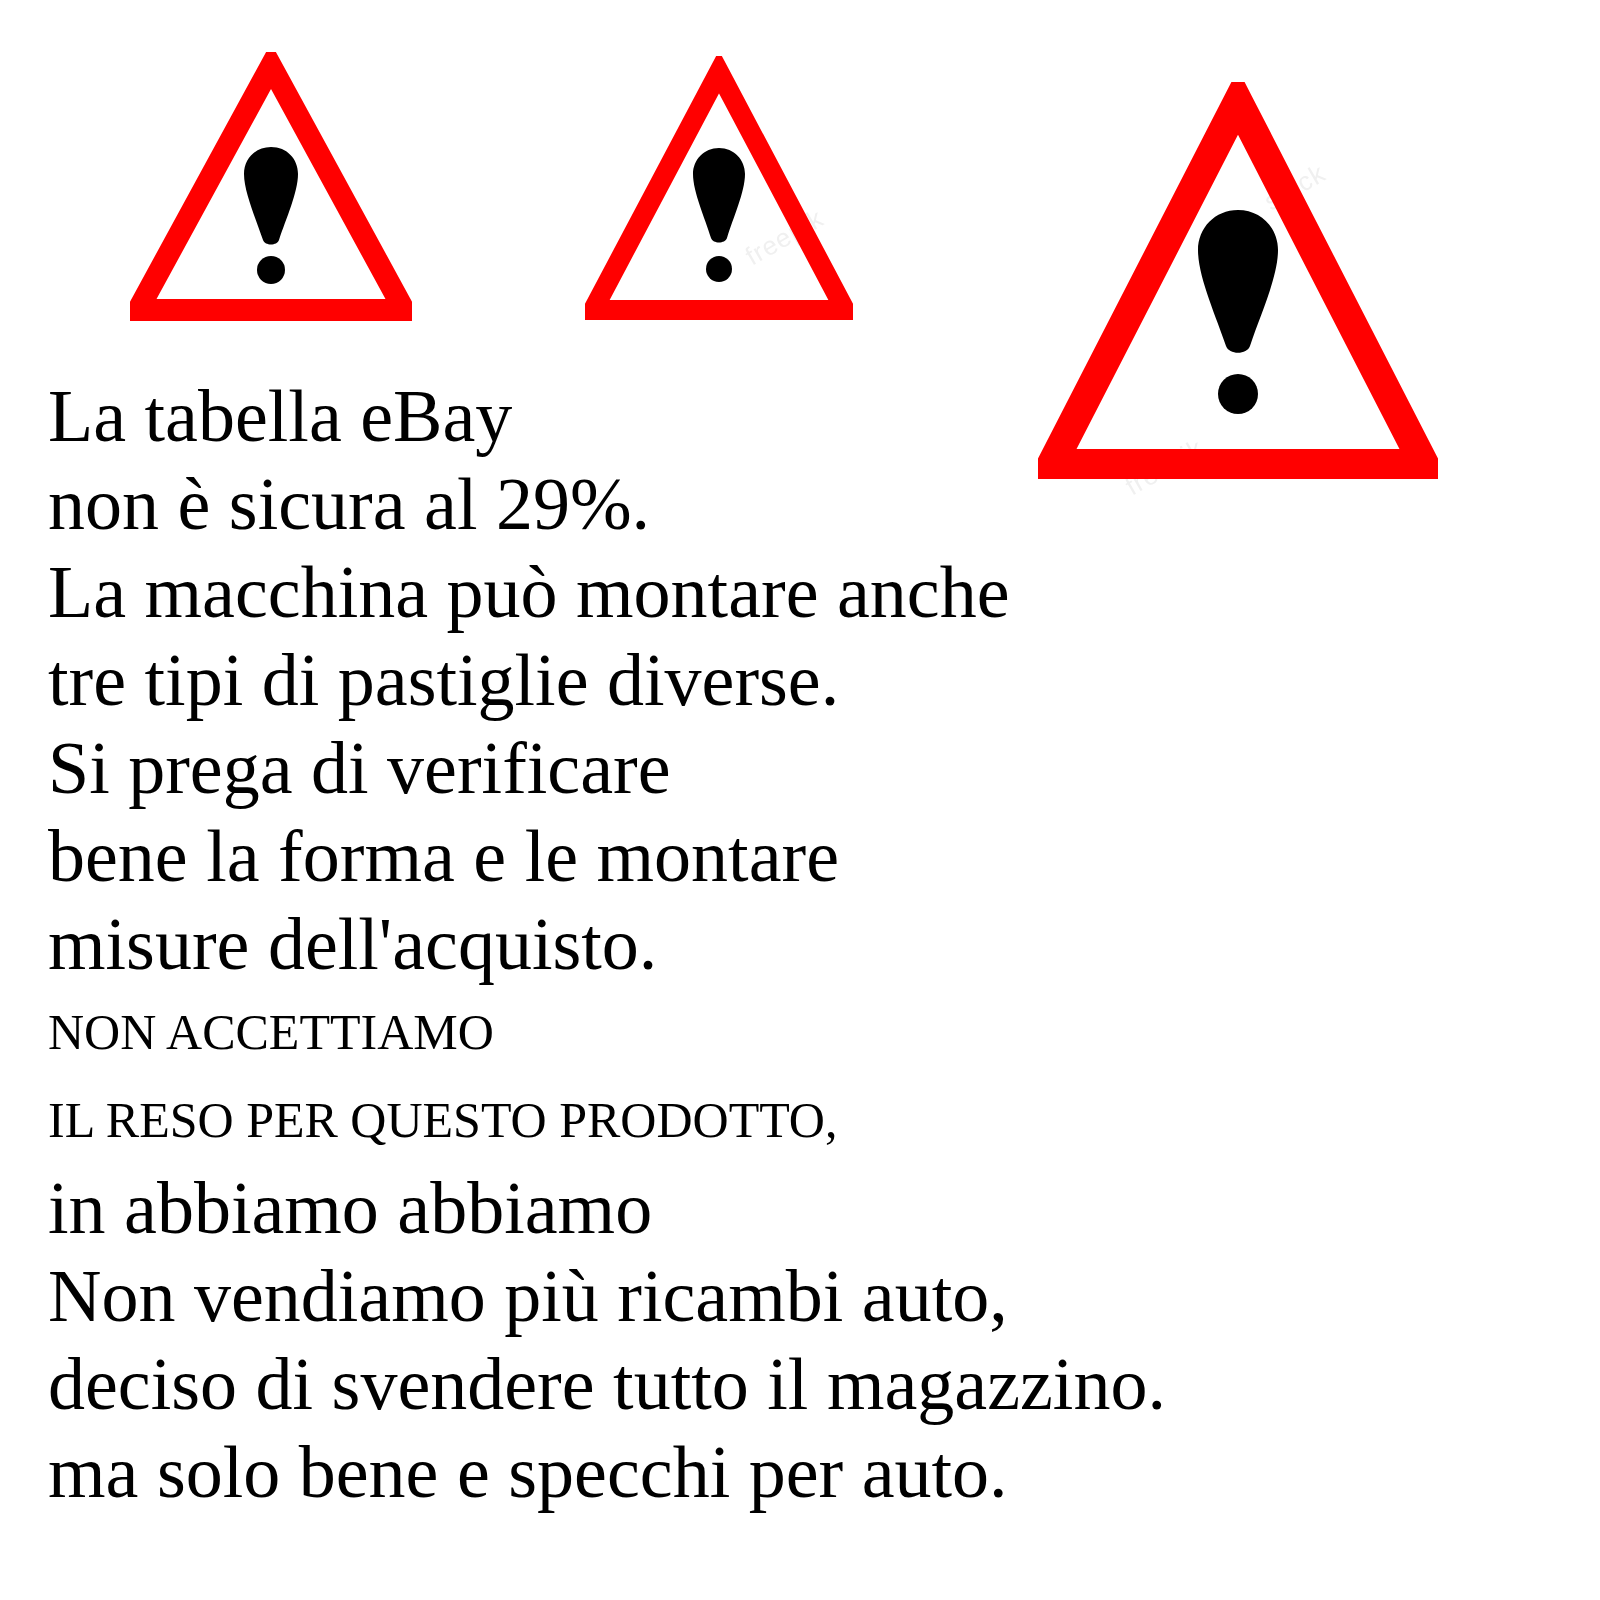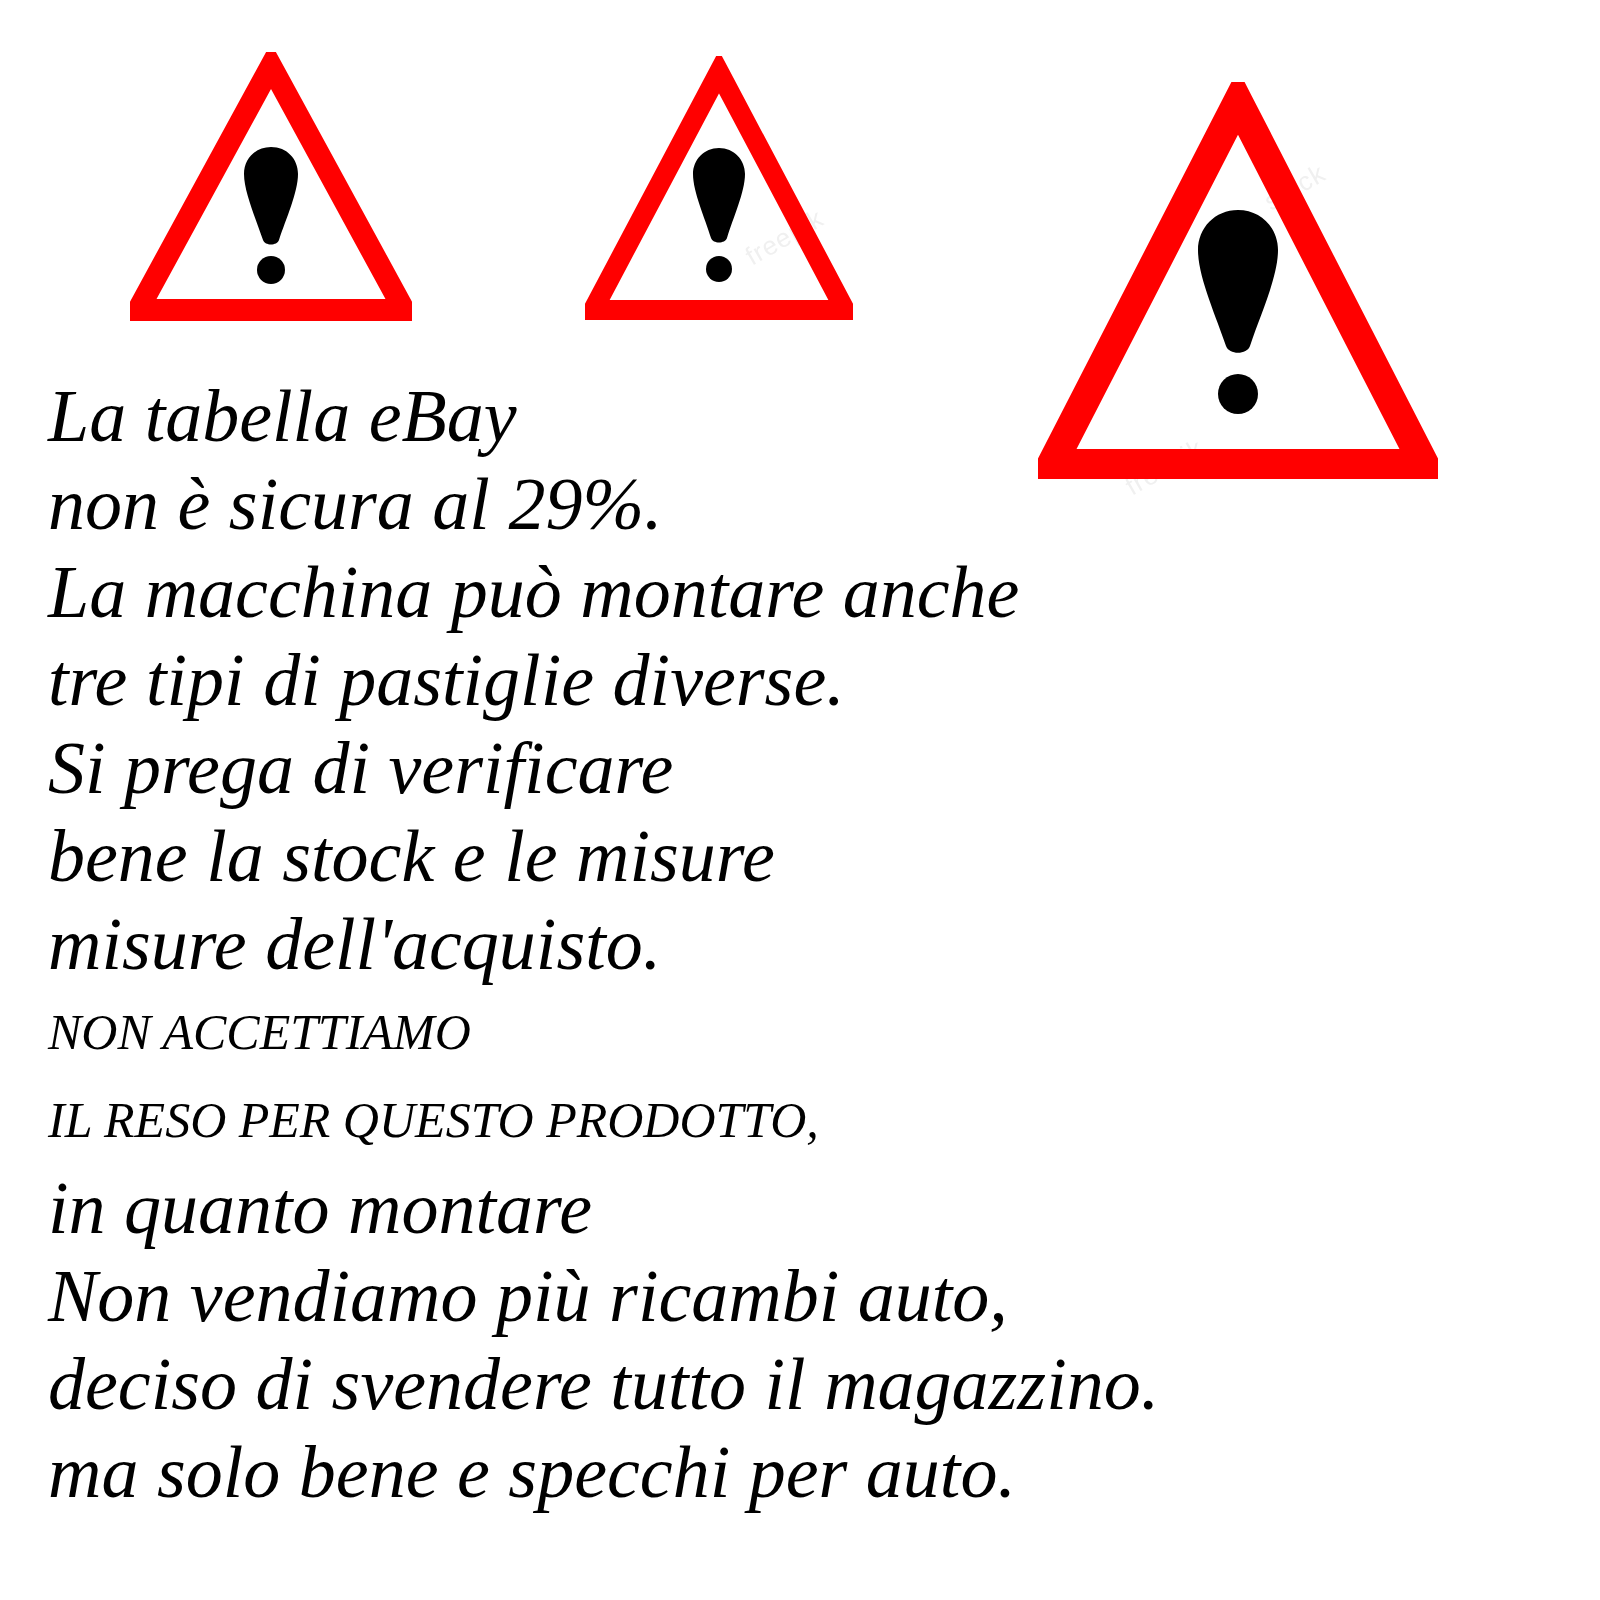--- a/index.html
+++ b/index.html
@@ -38,21 +38,20 @@
     width: 1520px;
   }
   .line {
     display: block;
     color: #000000;
     font-family: "Liberation Serif", serif;
     font-size: 74px;
     line-height: 88px;
     white-space: pre;
     letter-spacing: 0px;
-    font-style: italic;
   }
   .line.caps {
     font-size: 50px;
   }
 
   
   .wm {
     position: absolute;
     color: #f0f0f0;
     font-family: "Liberation Sans", sans-serif;
@@ -111,23 +110,23 @@
       <circle cx="200" cy="312" r="20" fill="#000000"></circle>
     </svg>
   </div>
 
   <div id="message">
     <span class="line">La tabella eBay</span>
     <span class="line">non è sicura al 29%.</span>
     <span class="line">La macchina può montare anche</span>
     <span class="line">tre tipi di pastiglie diverse.</span>
     <span class="line">Si prega di verificare</span>
-    <span class="line">bene la stock e le misure</span>
+    <span class="line">bene la forma e le montare</span>
     <span class="line">misure dell'acquisto.</span>
     <span class="line caps">NON ACCETTIAMO</span>
     <span class="line caps">IL RESO PER QUESTO PRODOTTO,</span>
-    <span class="line">in quanto montare</span>
+    <span class="line">in abbiamo abbiamo</span>
     <span class="line">Non vendiamo più ricambi auto,</span>
     <span class="line">deciso di svendere tutto il magazzino.</span>
     <span class="line">ma solo bene e specchi per auto.</span>
   </div>
 
 </div>
 
 </body></html>

